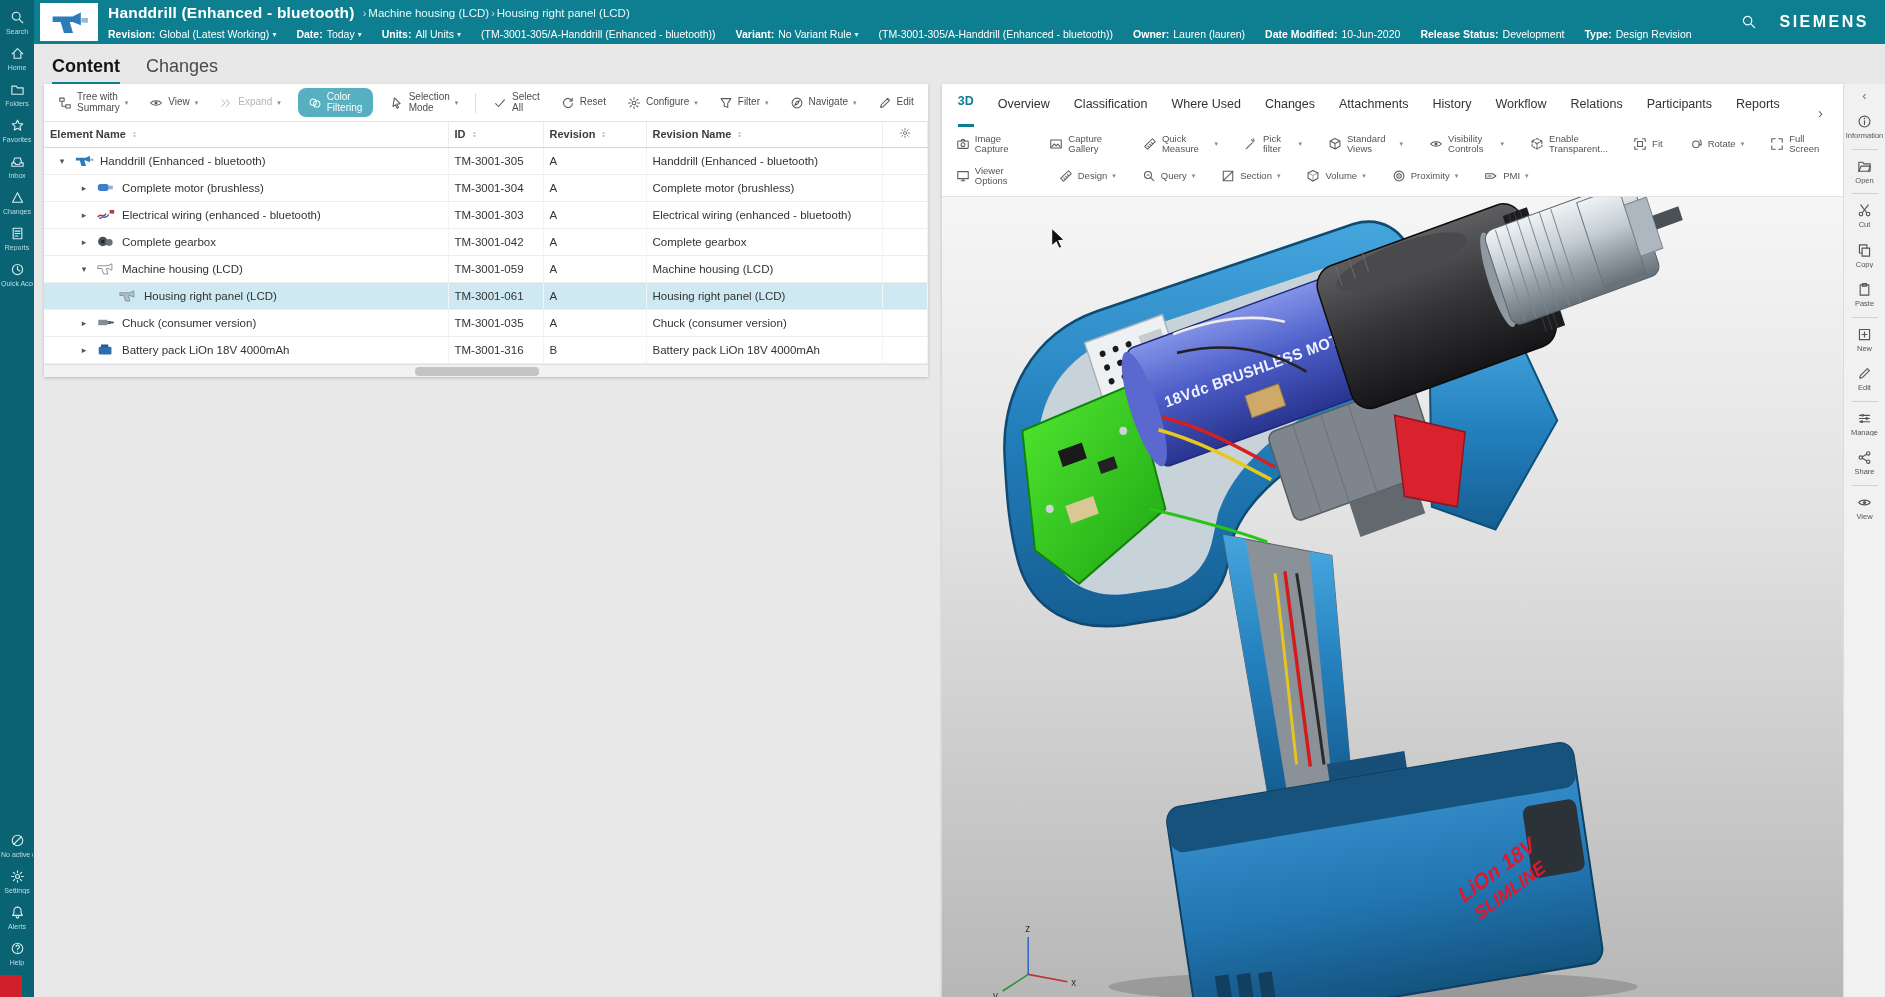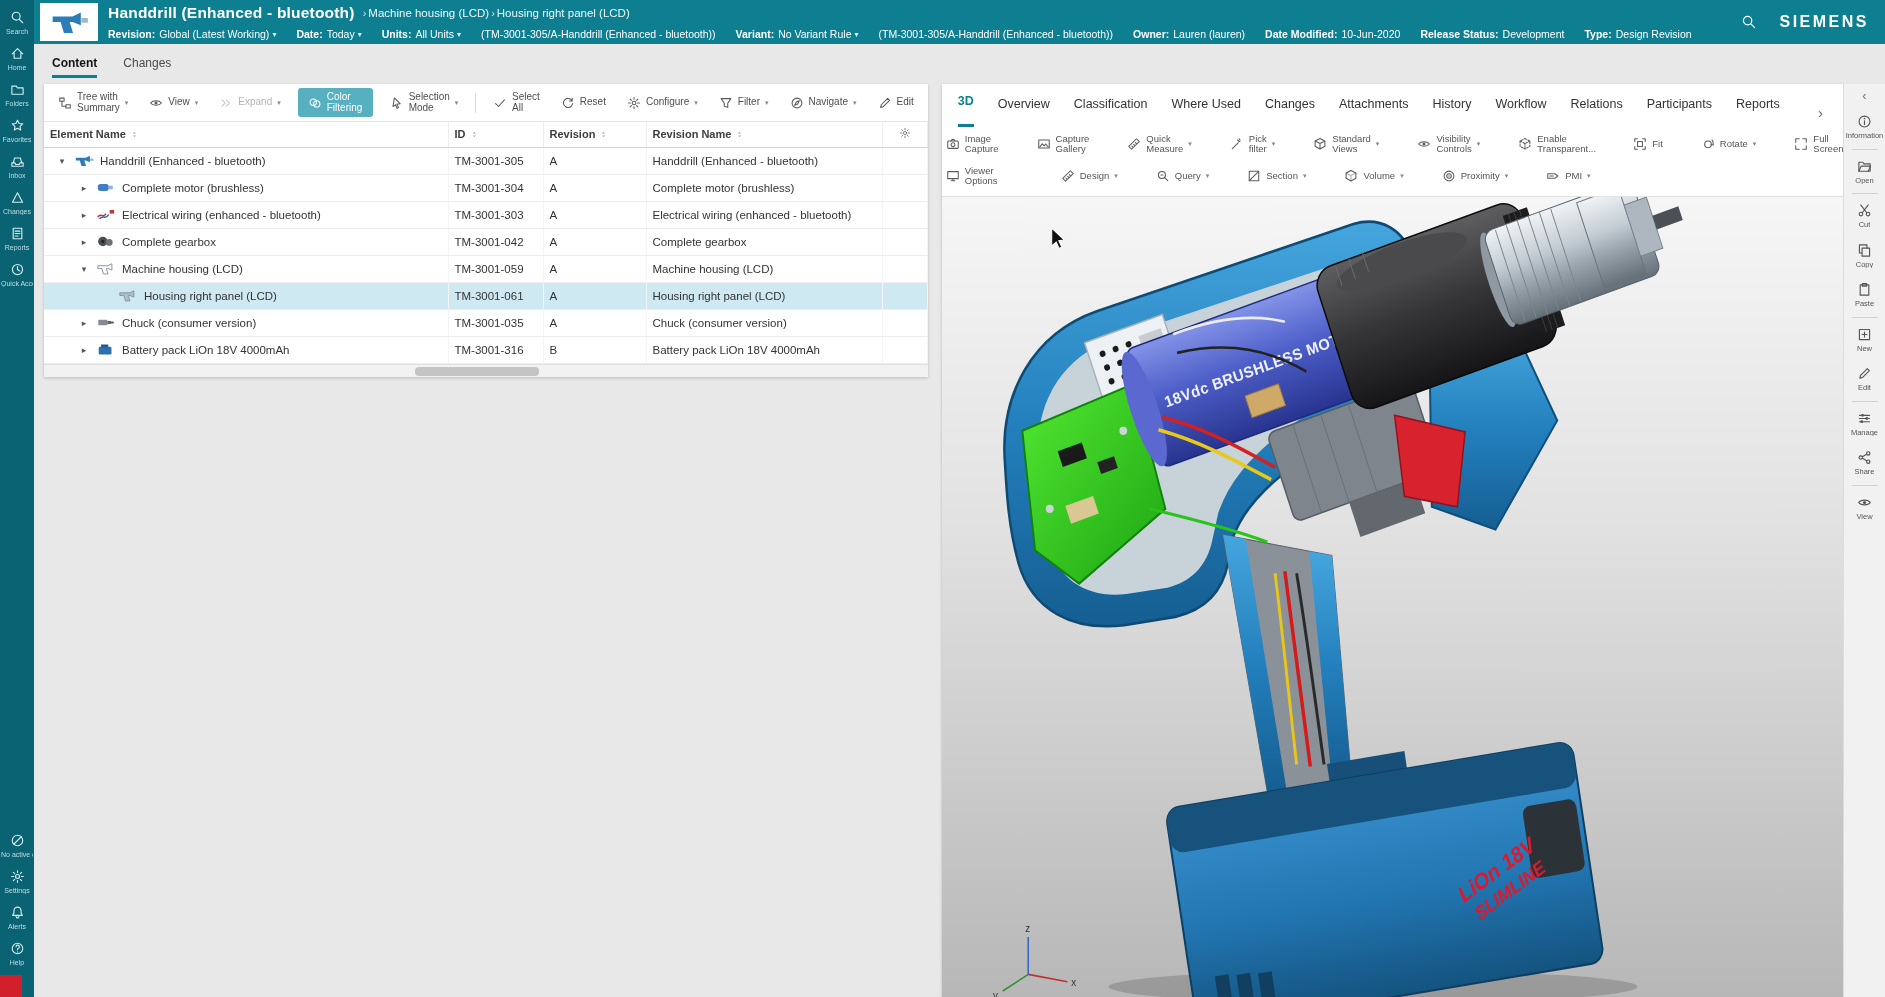--- a/index.html
+++ b/index.html
@@ -30,35 +30,35 @@
 .meta-lbl{font-weight:700;margin-right:4px}
 .meta-item .caret{font-size:8px;margin-left:3px;color:#d9f1f5}
 .topbar-right{display:flex;align-items:center;gap:22px;padding:0 16px}
 .topbar-right .icn{color:#fff}
 .topbar-right .icn svg{width:16px;height:16px}
 .brand{font-size:16px;font-weight:700;letter-spacing:2.5px}
 
 
 .workspace{flex:1;display:flex;padding:12px 0 0 10px;min-height:0}
 .ws-tabs{display:flex;gap:26px;padding:0 4px 0 8px;height:28px;align-items:flex-start}
-.ws-tab{font-size:12px;color:#4a4a4a;padding-bottom:5px;cursor:pointer}
+.ws-tab{font-size:18px;color:#4a4a4a;padding-bottom:5px;cursor:pointer}
 .ws-tab.active{color:#141414;font-weight:700;border-bottom:3px solid #0d7f91}
 .card{background:#fff;box-shadow:0 1px 3px rgba(0,0,0,.2)}
 
 
 .content-section{flex:0 0 868px;display:flex;flex-direction:column}
 .content-card{display:flex;flex-direction:column}
 .content-toolbar{display:flex;align-items:center;gap:13px;padding:4px 10px;min-height:34px;border-bottom:1px solid #e4e4e4}
 .tb-item{display:flex;align-items:center;gap:5px;font-size:10px;color:#4d4d4d;cursor:pointer;padding:2px 4px;border-radius:2px}
 .tb-item .icn{color:#5a5a5a}
 .icn svg{width:14px;height:14px;display:block;fill:none;stroke:currentColor;stroke-width:1.2;stroke-linecap:round;stroke-linejoin:round}
 .tb-lbl{line-height:1.05}
 .tb-item.twoline .tb-lbl{max-width:52px}
 .tb-item.disabled{color:#b5b5b5}.tb-item.disabled .icn{color:#c4c4c4}
-.tb-item.active-pill{background:#57b0bf;color:#fff;padding:4px 10px;border-radius:3px}
+.tb-item.active-pill{background:#57b0bf;color:#fff;padding:4px 10px;border-radius:8px}
 .tb-item.active-pill .icn{color:#fff}
 .tb-sep{width:1px;height:20px;background:#ddd}
 .dd{font-size:7px;color:#888}
 .edit-btn{margin-left:auto}
 
 .tree-table{width:100%;border-collapse:collapse;table-layout:fixed}
 .tree-table th{font-size:11px;text-align:left;font-weight:700;color:#3d3d3d;padding:5px 6px;border-bottom:1px solid #d5d5d5;border-right:1px solid #ededed;height:25px;white-space:nowrap;overflow:hidden;cursor:pointer}
 .tree-table th .sort-icn svg{width:9px;height:9px;display:inline-block;vertical-align:-1px;margin-left:4px;color:#9a9a9a}
 .tree-table th.gear-col{text-align:center}
 .tree-table th.gear-col .icn svg{width:12px;height:12px;display:inline-block;color:#777}
@@ -73,21 +73,21 @@
 .hscroll-thumb{position:absolute;left:42%;width:14%;top:2px;height:9px;background:#c4c4c4;border-radius:4px}
 
 
 .viewer-section{flex:1;display:flex;flex-direction:column;margin-left:14px;min-width:0}
 .ws-tabs-spacer{height:28px}
 .viewer-card{flex:1;display:flex;flex-direction:column;min-height:0}
 .v-tabs{display:flex;gap:24px;padding:10px 16px 0;align-items:flex-end}
 .v-tab{font-size:12.5px;color:#333;padding-bottom:16px;cursor:pointer;white-space:nowrap}
 .v-tab.active{color:#0d7f91;font-weight:700;border-bottom:3px solid #0d7f91}
 .v-tab-overflow{margin-left:auto;color:#666;font-size:15px;padding:0 4px 6px;cursor:pointer}
-.v-toolbar{display:flex;gap:38px;padding:7px 4px 4px}
+.v-toolbar{display:flex;gap:26px;padding:7px 14px 4px}
 .v-toolbar.r2{border-bottom:1px solid #e2e2e2;padding-bottom:9px}
 .vt-item{display:flex;align-items:center;gap:5px;font-size:9.5px;color:#555;cursor:pointer}
 .vt-item .icn{color:#5c5c5c}
 .vt-lbl{max-width:58px;line-height:1.1}
 .vt-item.push-right{margin-left:auto}
 .canvas3d{flex:1;position:relative;background:linear-gradient(180deg,#f6f6f6 0%,#e2e2e2 40%,#b7b7b7 100%);overflow:hidden}
 .canvas3d svg.drill{position:absolute;inset:0;width:100%;height:100%}
 
 
 .right-rail{flex:0 0 42px;background:#f1f1f1;border-left:1px solid #dcdcdc;display:flex;flex-direction:column;align-items:center;padding-top:4px;margin-top:28px}

